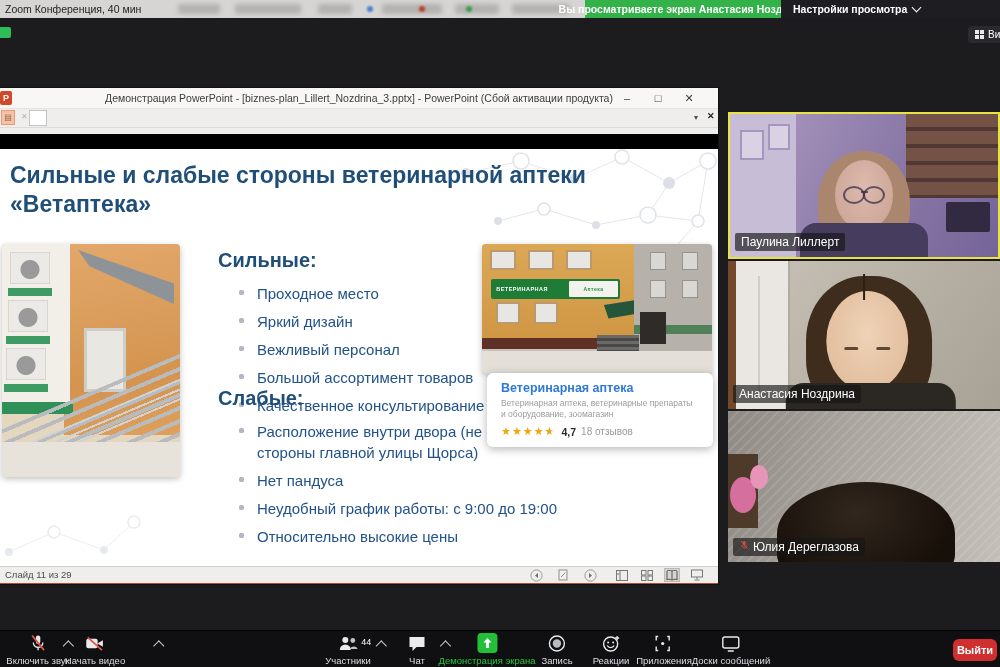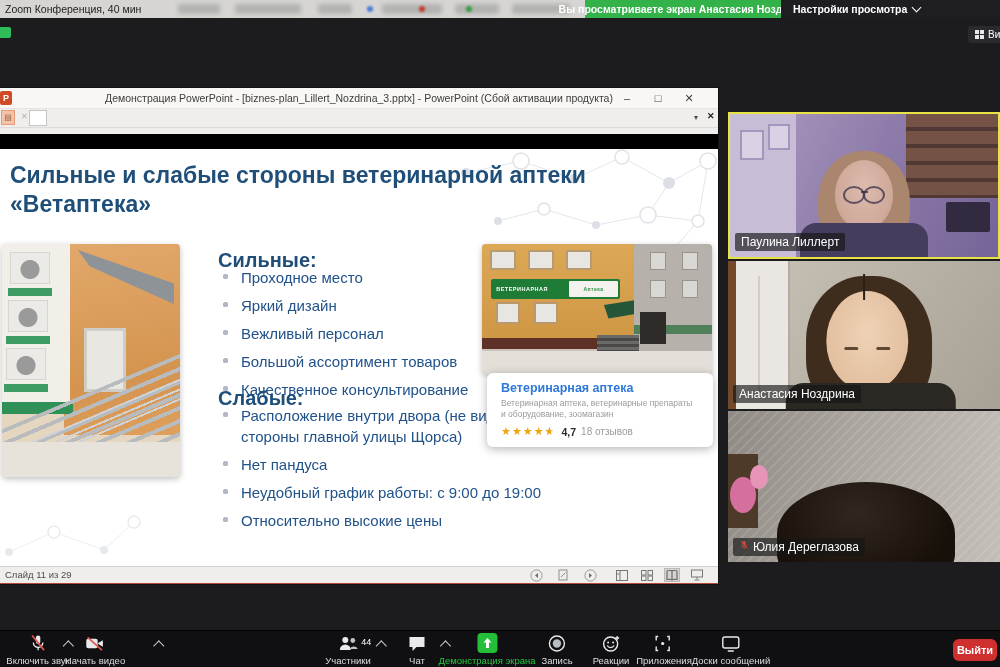--- a/index.html
+++ b/index.html
@@ -37,21 +37,21 @@
   .qat-box{position:absolute;left:29px;top:1px;width:16px;height:14px;background:#fff;border:1px solid #c6c4c2}
   .row2-dd{position:absolute;left:694px;top:4px;font-size:8px;color:#4a4a4a}
   .row2-x{position:absolute;left:707px;top:2px;font-size:9px;font-weight:bold;color:#222}
   .ppt-gap{height:6px;background:#efeeec}
   .ppt-black{height:15px;background:#000}
   
   .slide{position:relative;height:417px;background:#fff;overflow:hidden}
   .net{position:absolute;opacity:.5}
   .slide-title{position:absolute;left:10px;top:12px;width:585px;font-size:23px;font-weight:bold;color:#1f4e79;line-height:1.28}
   .sw-head{position:absolute;font-size:20px;font-weight:bold;color:#1f4e79}
-  .sw-list{position:absolute;margin:0;padding:0;list-style:none;width:372px}
+  .sw-list{position:absolute;margin:16px;padding:0;list-style:none;width:372px}
   .sw-list li{position:relative;padding-left:23px;font-size:15px;color:#21528a;line-height:21px;margin-bottom:7px}
   .sw-list li::before{content:"";position:absolute;left:5px;top:7px;width:5px;height:5px;border-radius:50%;
                       background:#b3bac6;box-shadow:inset 0 0 1px #8b93a2}
   
   .photo{position:absolute;border-radius:4px;overflow:hidden;box-shadow:0 2px 6px rgba(0,0,0,.25)}
   .pl{left:2px;top:95px;width:178px;height:233px;background:#e5d6c0}
   .pl .bldg{position:absolute;right:0;top:0;width:65%;height:82%;background:linear-gradient(170deg,#e2a86b,#d4944f 70%,#dfa05c)}
   .pl .awn{position:absolute;right:6px;top:6px;width:96px;height:54px;background:#8e9397;
            clip-path:polygon(0 0,100% 62%,100% 100%,12% 30%);}
   .pl .wwall{position:absolute;left:0;top:0;width:38%;height:70%;background:#f2efe9}

